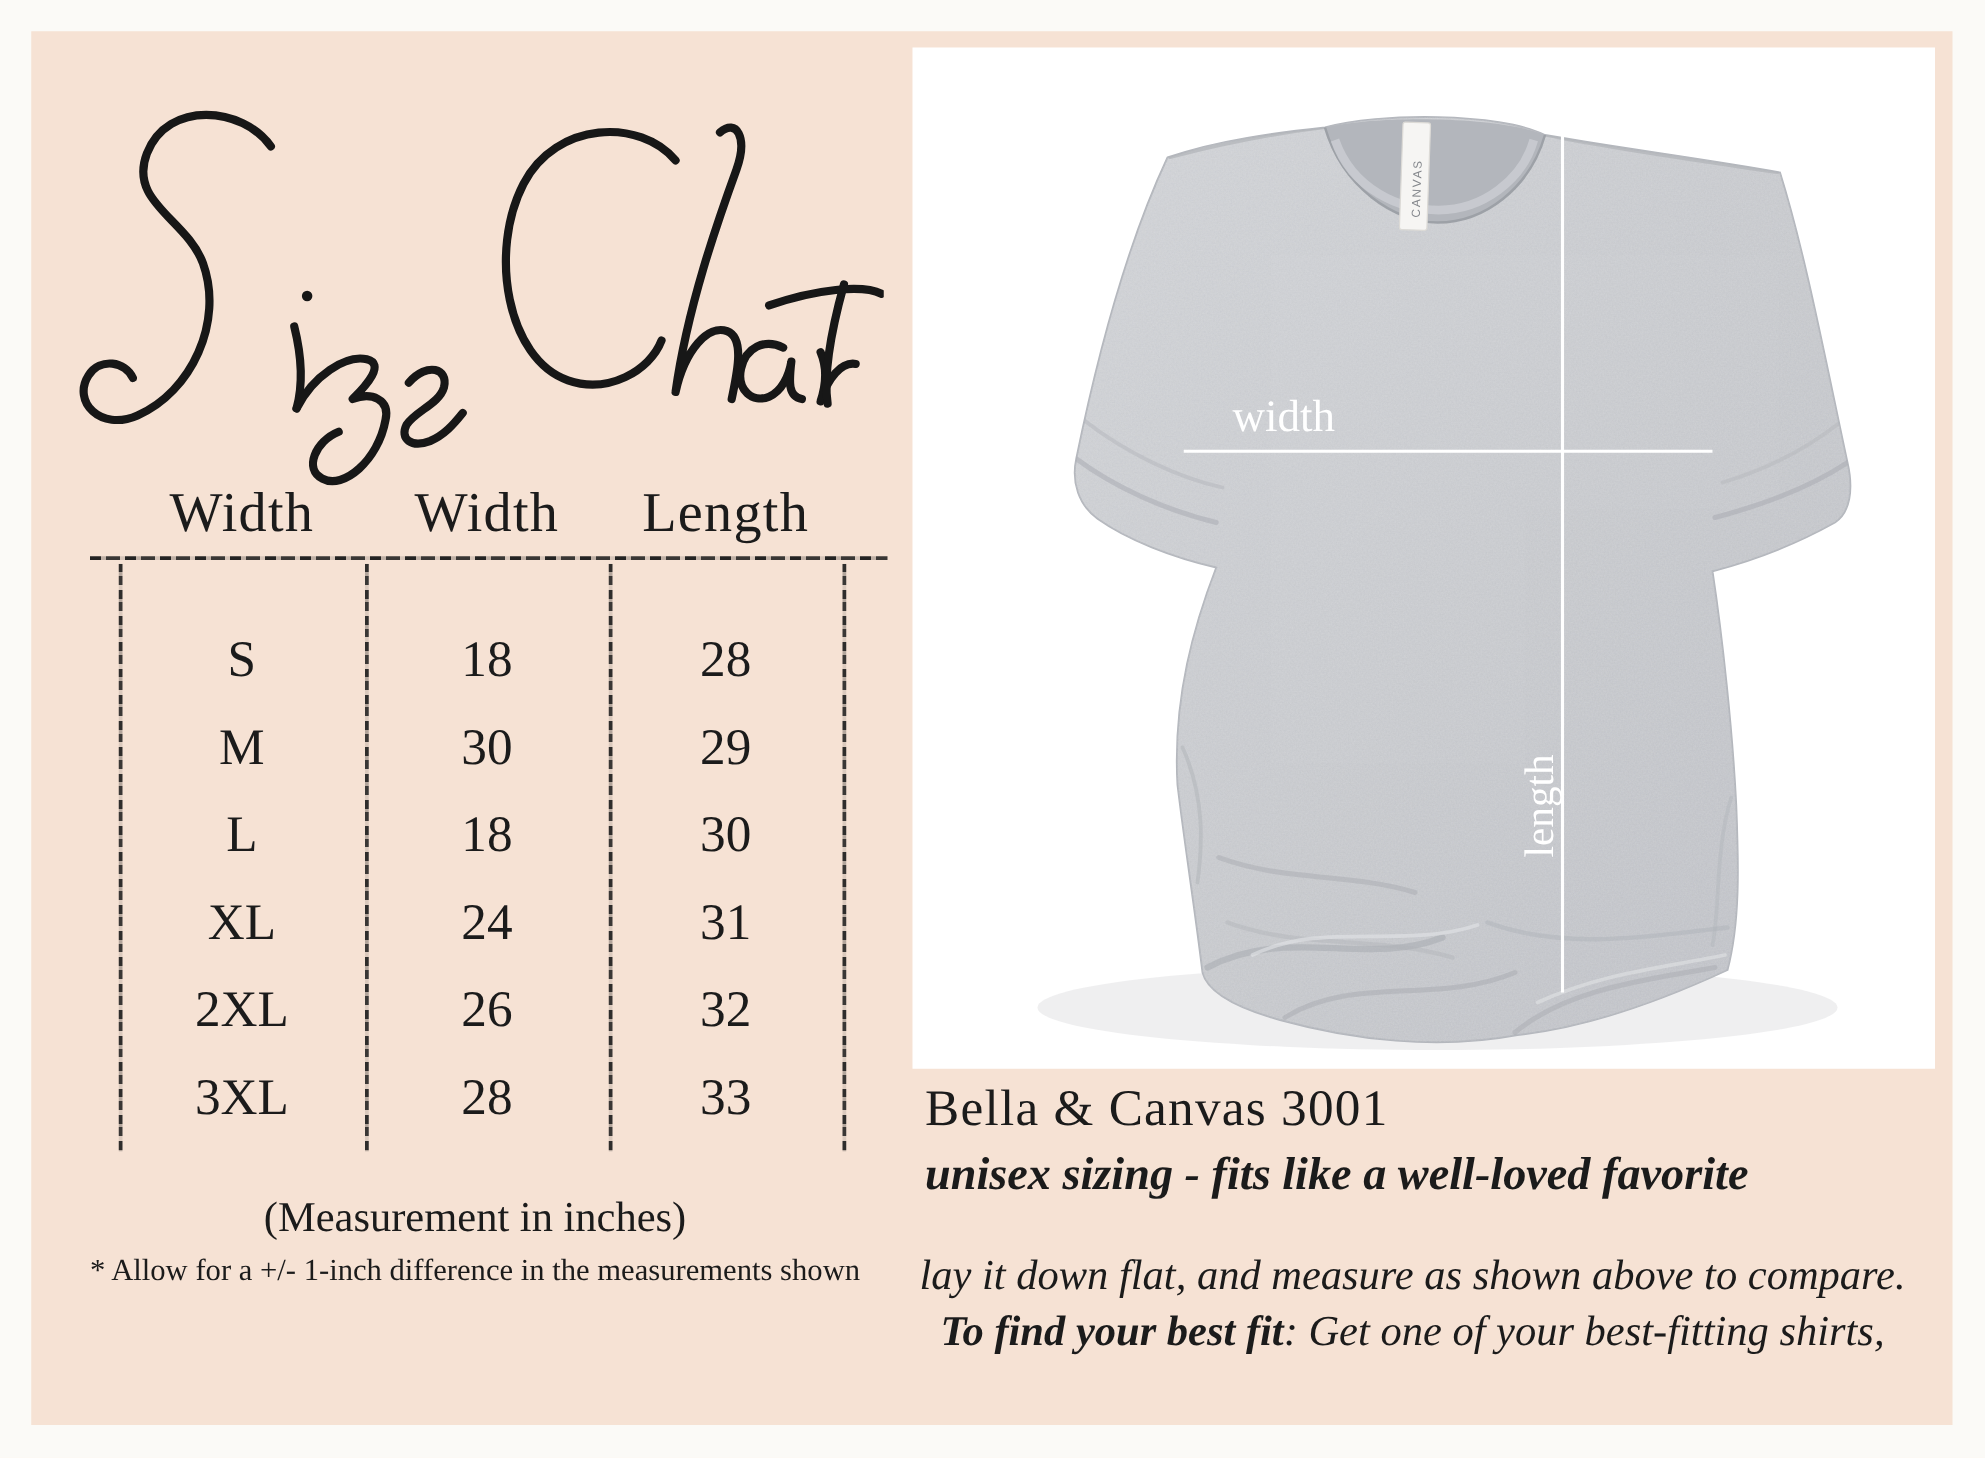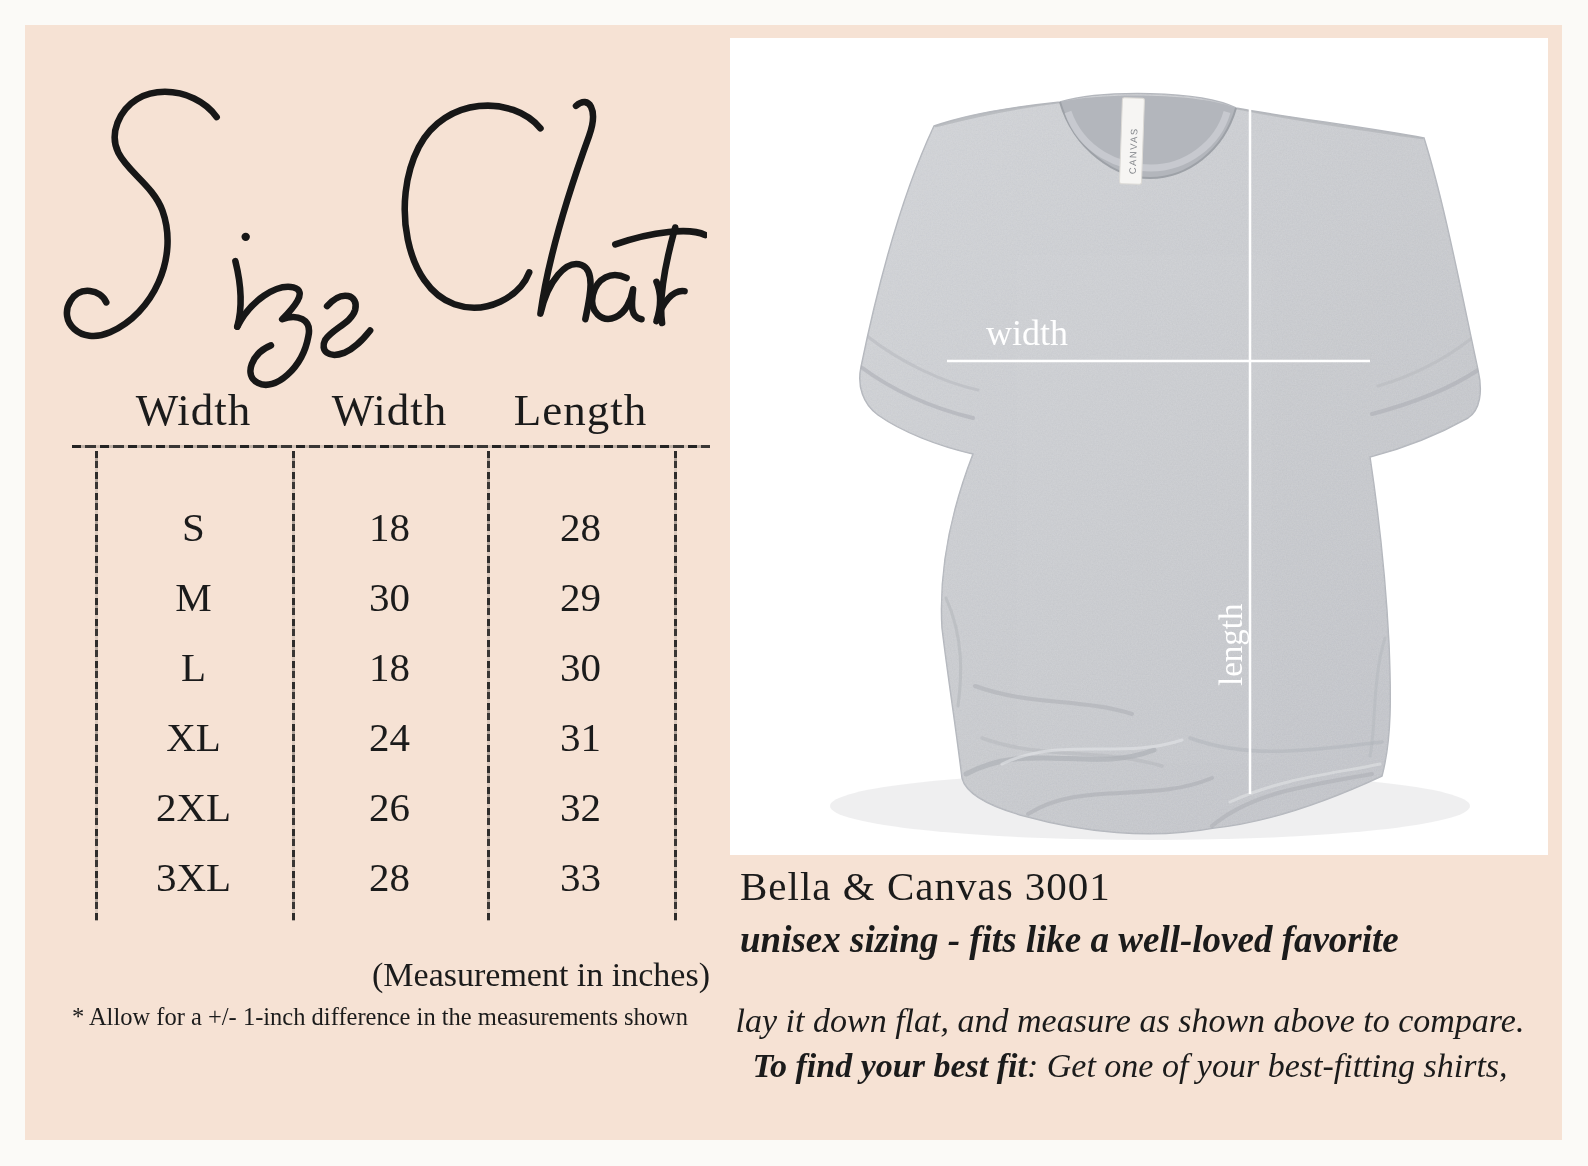--- a/index.html
+++ b/index.html
@@ -31,21 +31,21 @@
     position:absolute;top:66px;width:3px;height:470px;
     background:repeating-linear-gradient(to bottom,
       rgba(25,25,25,.9) 0 7px, rgba(25,25,25,.3) 7px 10px,
       rgba(25,25,25,.85) 10px 17px, rgba(25,25,25,.12) 17px 21px);
   }
   .vl1{left:23px;} .vl2{left:220px;} .vl3{left:415px;} .vl4{left:602px;}
   .rows{position:absolute;left:0;top:107px;width:638px;}
   .trow{display:grid;grid-template-columns:23px 197px 195px 187px 36px;height:70px;}
   .trow span{grid-row:1;display:block;text-align:center;line-height:70px;font-size:41px;}
   .trow .s1{grid-column:2;} .trow .s2{grid-column:3;} .trow .s3{grid-column:4;}
-  .measure-note{position:absolute;left:50px;top:956px;width:660px;text-align:right;font-size:34px;}
+  .measure-note{position:absolute;left:50px;top:956px;width:660px;text-align:center;font-size:34px;}
   .tolerance-note{position:absolute;left:30px;top:1003px;width:700px;text-align:center;font-size:24.5px;white-space:nowrap;}
   
   .photo-box{position:absolute;left:730px;top:38px;width:818px;height:817px;background:#ffffff;}
   .photo-box svg{display:block;width:818px;height:817px;}
   
   .product-name{position:absolute;left:740px;top:862px;font-size:41px;letter-spacing:1px;}
   .product-tagline{position:absolute;left:740px;top:918px;font-size:37px;font-style:italic;font-weight:bold;}
   .fit-note{position:absolute;left:698px;top:998px;width:864px;text-align:center;
             font-size:34px;font-style:italic;line-height:45px;white-space:nowrap;}
   .fit-lead{font-weight:bold;}

